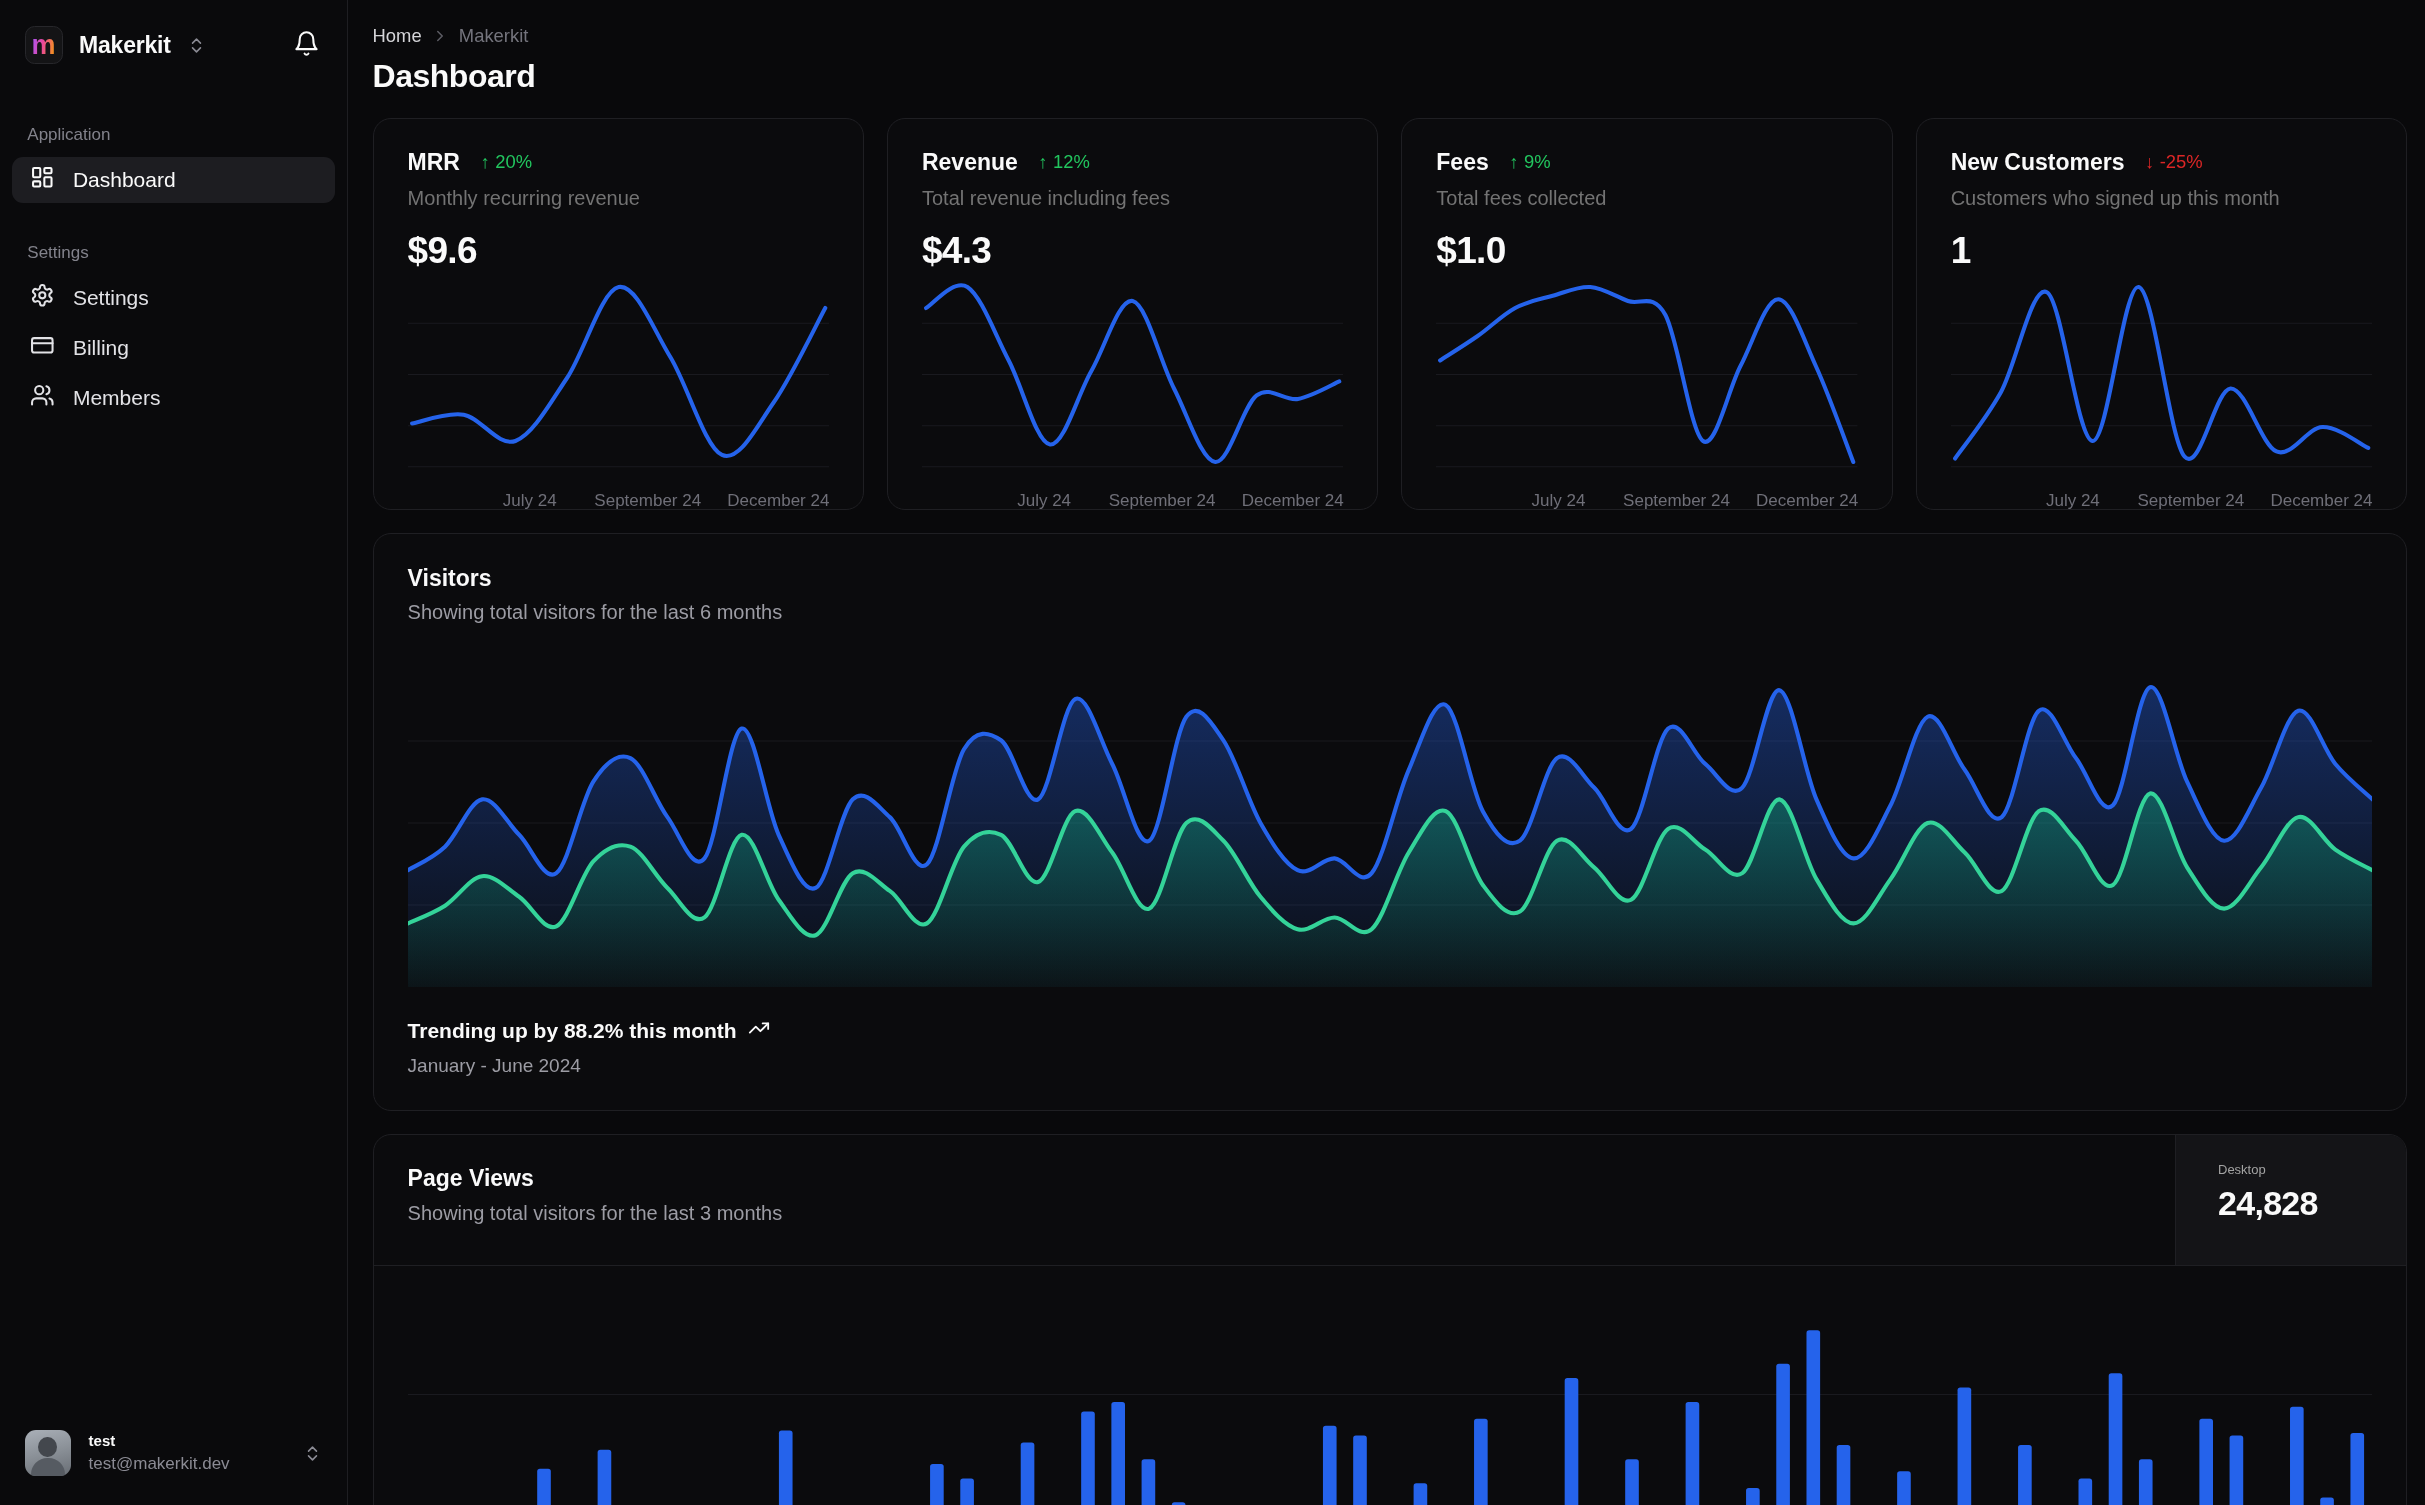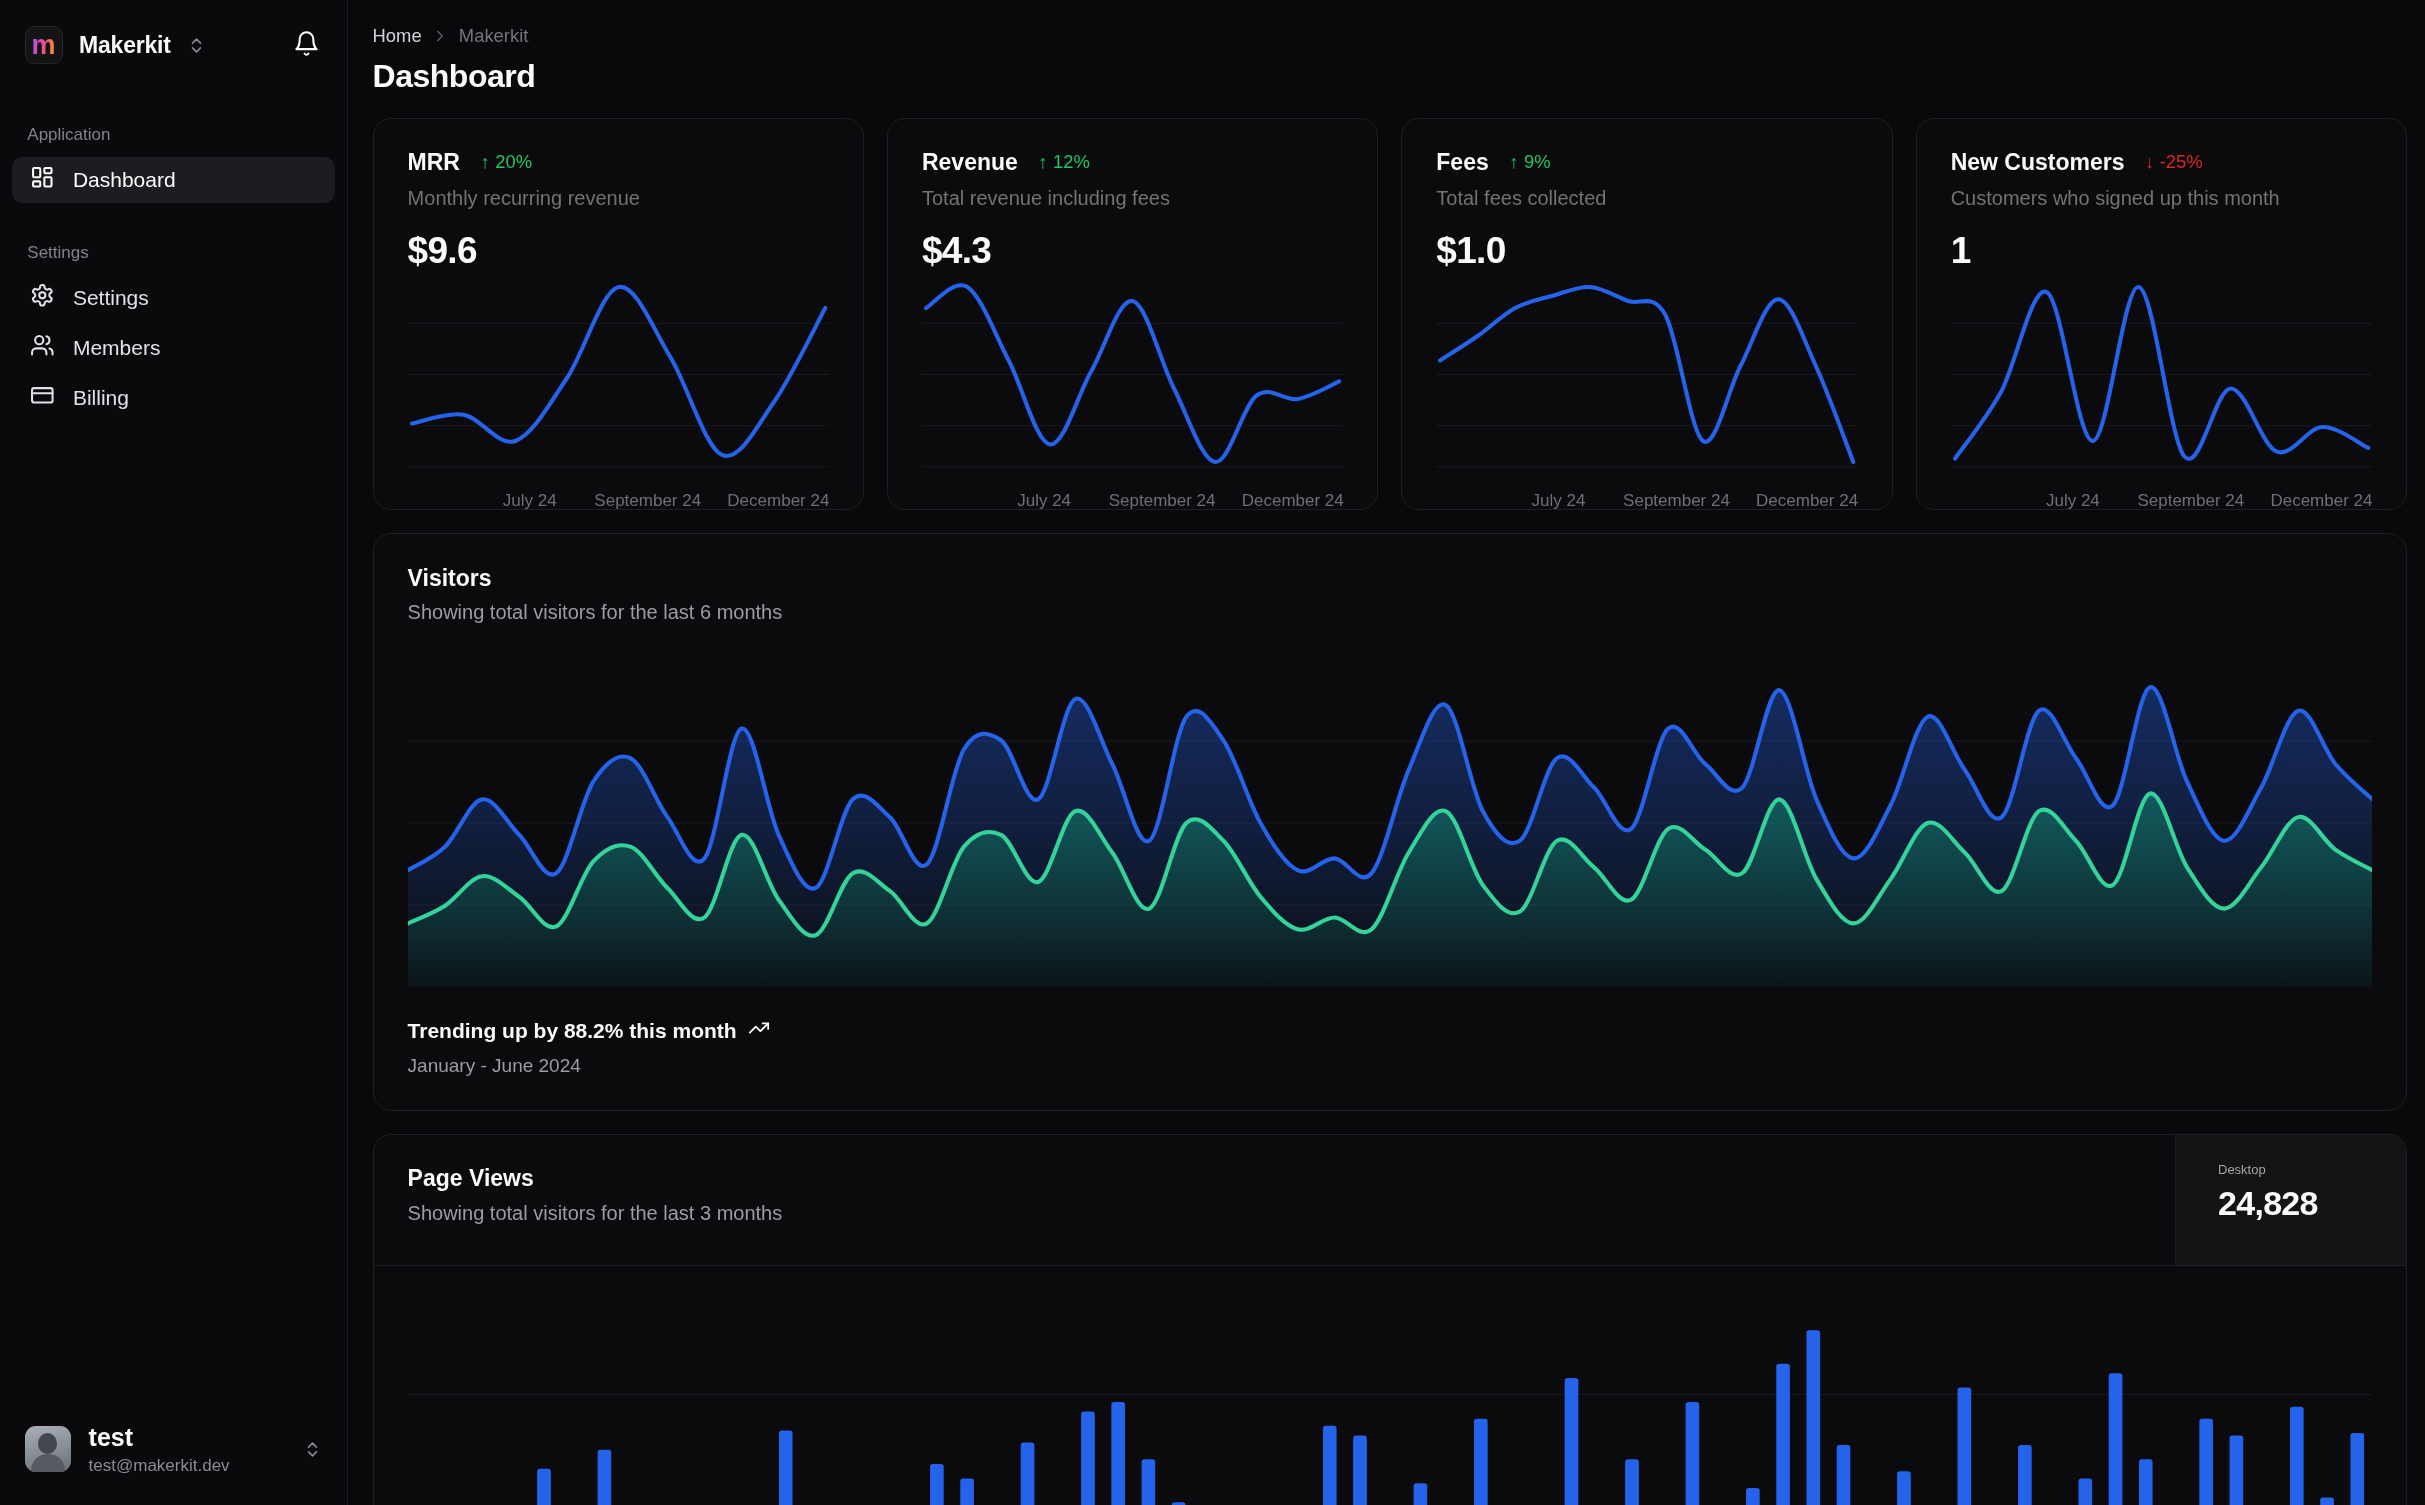--- a/index.html
+++ b/index.html
@@ -48,21 +48,21 @@
   .sb-user { display:flex; align-items:center; gap:18px; padding:20.5px 24.6px 29px; cursor:pointer; }
   .avatar {
     width:46px; height:46px; border-radius:11px; position:relative; overflow:hidden;
     background:linear-gradient(165deg,#aab0b8 0%,#8a9097 50%,#686d74 100%); flex:none;
   }
   .avatar::before { content:""; position:absolute; width:19px; height:20.5px; border-radius:50%;
     background:#43474d; top:6.8px; left:13.6px; }
   .avatar::after { content:""; position:absolute; width:34px; height:18px; border-radius:16.4px 16.4px 0 0;
     background:#565b62; bottom:0; left:6.1px; }
   .user-meta { display:flex; flex-direction:column; gap:4.1px; min-width:0; }
-  .user-name { font-size:25px; font-weight:600; }
+  .user-name { font-size:15px; font-weight:600; }
   .user-email { font-size:17px; color:#8b8b94; }
   .user-chevrons { margin-left:auto; color:#8b8b94; display:flex; }
   .user-chevrons svg { width:19px; height:19px; }
 
   
   main { flex:1; padding:24.6px 19px 0 24.6px; overflow:hidden; min-width:0; }
   .breadcrumb { display:flex; align-items:center; gap:9.6px; font-size:18.4px; color:#d4d4d8; }
   .breadcrumb .bc-home { cursor:pointer; }
   .breadcrumb .sep { display:flex; color:#5c5c64; }
   .breadcrumb .sep svg { width:18px; height:18px; }
@@ -161,36 +161,36 @@
           <svg viewBox="0 0 24 24" fill="none" stroke="currentColor" stroke-width="2" stroke-linecap="round" stroke-linejoin="round" width="24.6" height="24.6">
               <path d="M12.22 2h-.44a2 2 0 0 0-2 2v.18a2 2 0 0 1-1 1.73l-.43.25a2 2 0 0 1-2 0l-.15-.08a2 2 0 0 0-2.73.73l-.22.38a2 2 0 0 0 .73 2.73l.15.1a2 2 0 0 1 1 1.72v.51a2 2 0 0 1-1 1.74l-.15.09a2 2 0 0 0-.73 2.73l.22.38a2 2 0 0 0 2.73.73l.15-.08a2 2 0 0 1 2 0l.43.25a2 2 0 0 1 1 1.73V20a2 2 0 0 0 2 2h.44a2 2 0 0 0 2-2v-.18a2 2 0 0 1 1-1.73l.43-.25a2 2 0 0 1 2 0l.15.08a2 2 0 0 0 2.73-.73l.22-.39a2 2 0 0 0-.73-2.73l-.15-.08a2 2 0 0 1-1-1.74v-.5a2 2 0 0 1 1-1.74l.15-.09a2 2 0 0 0 .73-2.73l-.22-.38a2 2 0 0 0-2.73-.73l-.15.08a2 2 0 0 1-2 0l-.43-.25a2 2 0 0 1-1-1.73V4a2 2 0 0 0-2-2z"></path>
               <circle cx="12" cy="12" r="3"></circle>
             </svg>
         </span>
         <span>Settings</span>
       </div>
       <div class="nav-item">
         <span>
           <svg viewBox="0 0 24 24" fill="none" stroke="currentColor" stroke-width="2" stroke-linecap="round" stroke-linejoin="round" width="24.6" height="24.6">
+              <rect x="2" y="5" width="20" height="14" rx="2"></rect>
+              <line x1="2" y1="10" x2="22" y2="10"></line>
+            </svg>
+        </span>
+        <span>Billing</span>
+      </div>
+      <div class="nav-item">
+        <span>
+          <svg viewBox="0 0 24 24" fill="none" stroke="currentColor" stroke-width="2" stroke-linecap="round" stroke-linejoin="round" width="24.6" height="24.6">
               <path d="M16 21v-2a4 4 0 0 0-4-4H6a4 4 0 0 0-4 4v2"></path>
               <circle cx="9" cy="7" r="4"></circle>
               <path d="M22 21v-2a4 4 0 0 0-3-3.87"></path>
               <path d="M16 3.13a4 4 0 0 1 0 7.75"></path>
             </svg>
         </span>
         <span>Members</span>
-      </div>
-      <div class="nav-item">
-        <span>
-          <svg viewBox="0 0 24 24" fill="none" stroke="currentColor" stroke-width="2" stroke-linecap="round" stroke-linejoin="round" width="24.6" height="24.6">
-              <rect x="2" y="5" width="20" height="14" rx="2"></rect>
-              <line x1="2" y1="10" x2="22" y2="10"></line>
-            </svg>
-        </span>
-        <span>Billing</span>
       </div>
     </nav>
 
     <div class="sb-spacer"></div>
 
     <div class="sb-user">
       <div class="avatar"></div>
       <div class="user-meta">
         <span class="user-name">test</span>
         <span class="user-email">test@makerkit.dev</span>

